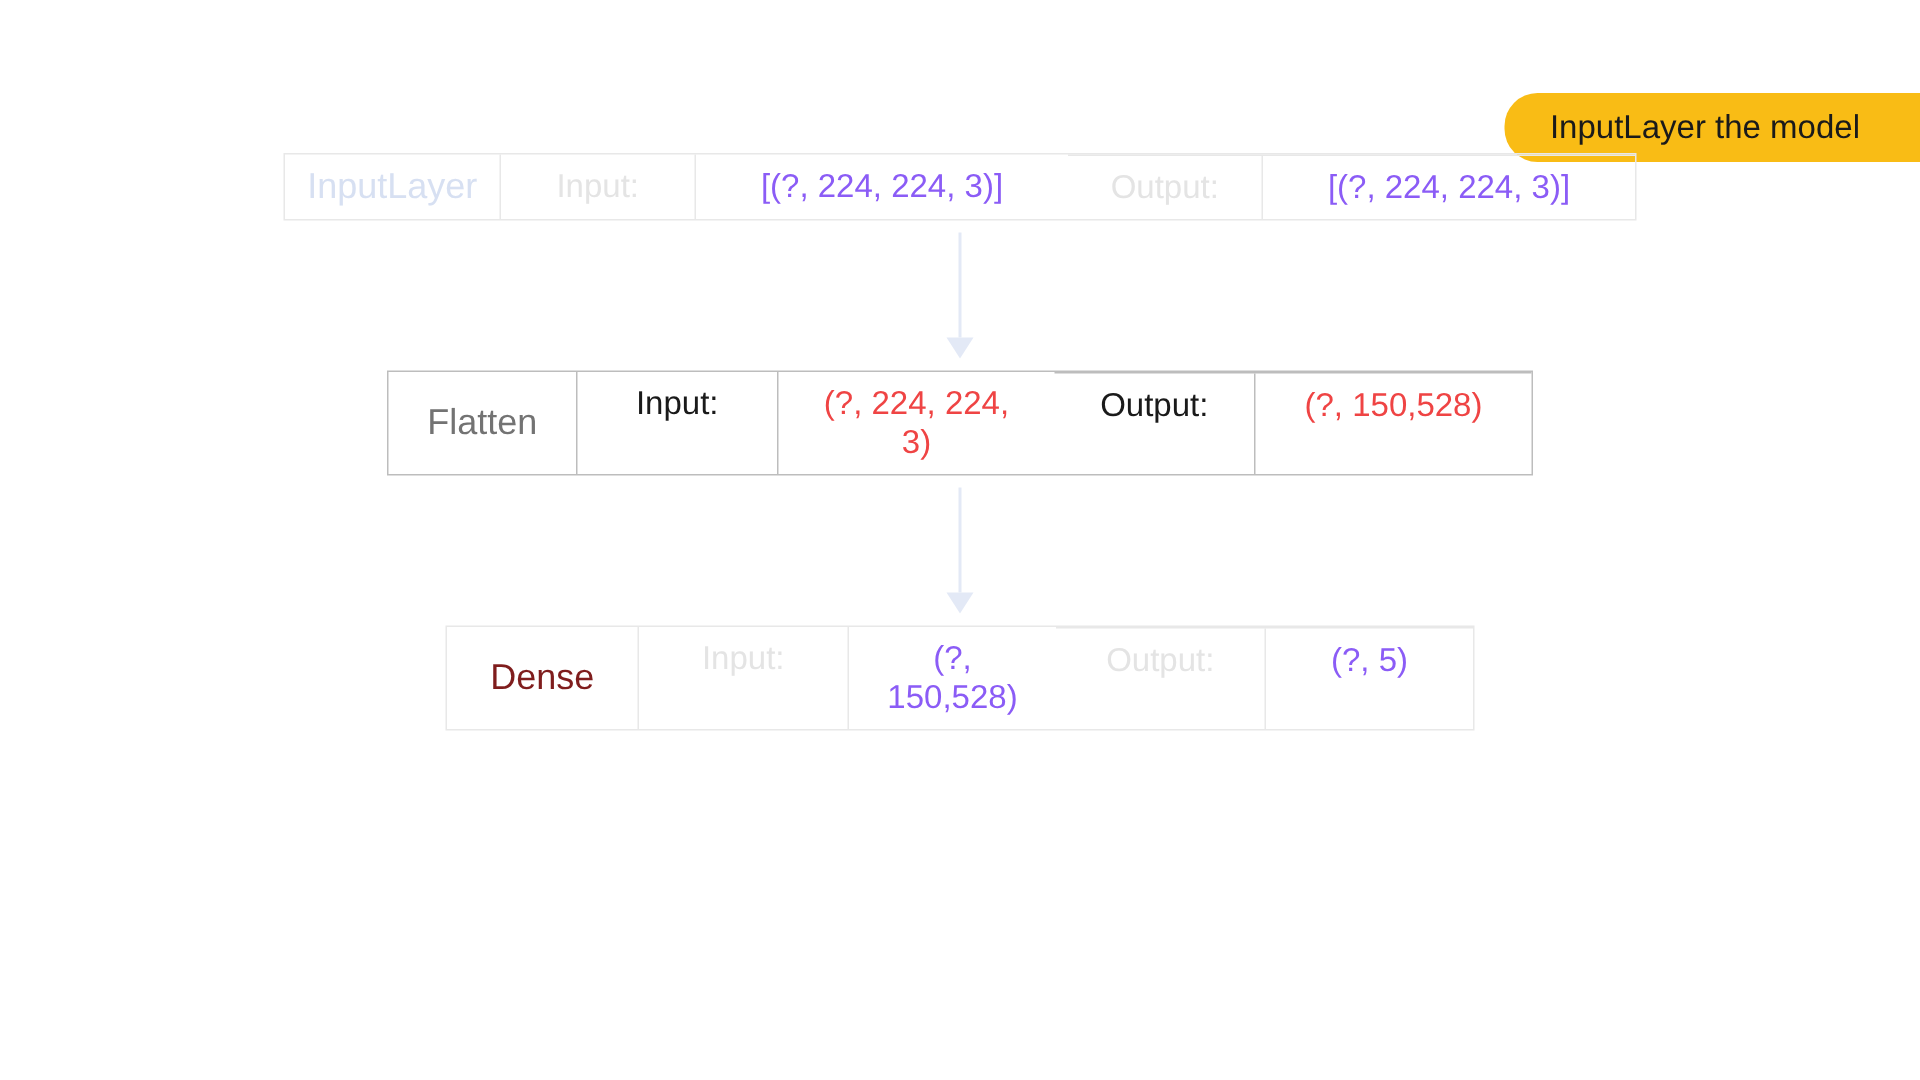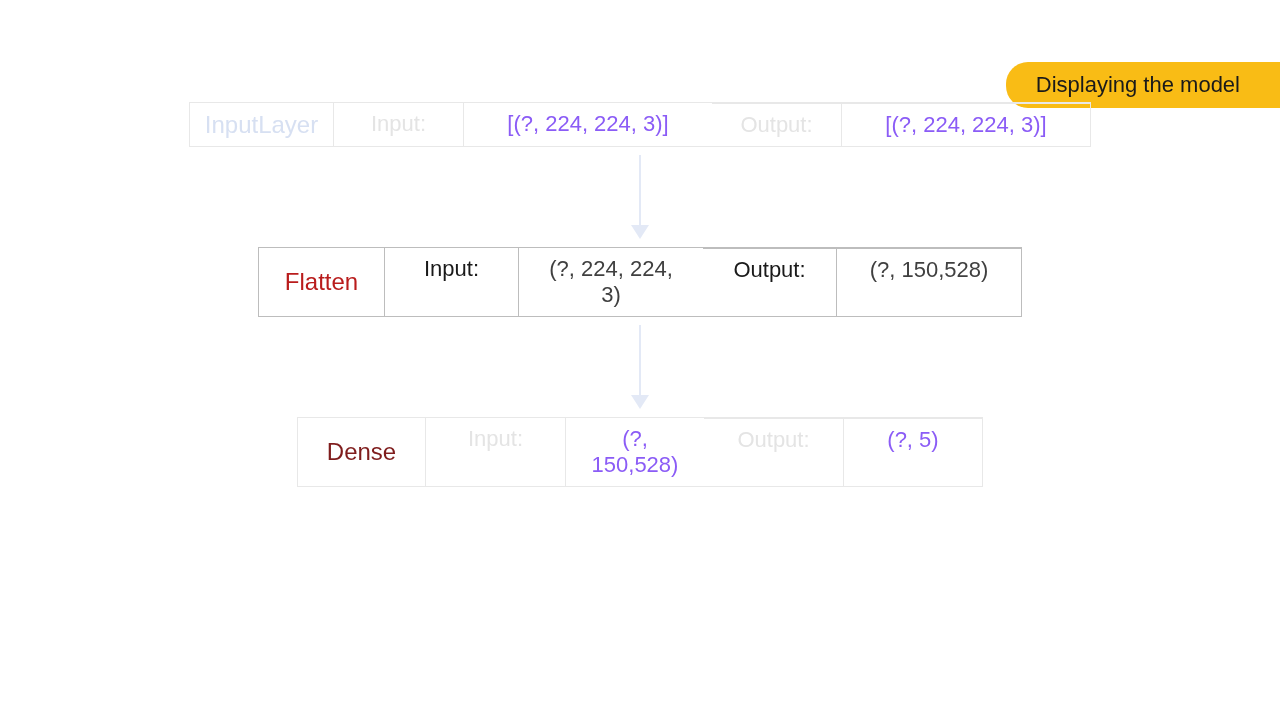--- a/index.html
+++ b/index.html
@@ -65,21 +65,21 @@
       font-size: 22px;
       padding: 8px 18px;
       text-align: center;
       border-right: 1px solid #bdbdbd;
       color: #1a1a1a;
     }
     .value-cell {
       font-size: 22px;
       padding: 8px 18px;
       text-align: center;
-      color: #404040;
+      color: #ef4444;
     }
     .faded .label-cell {
       border-right: 1px solid #e8e8e8;
       color: #e4e4e4;
     }
     .faded .value-cell {
       color: #8b5cf6;
     }
     .row-divider {
       border-top: 1px solid #bdbdbd;
@@ -109,33 +109,33 @@
       background: #e3e9f6;
     }
     .arrow.faded .arrow-head {
       border-top-color: #e3e9f6;
     }
     
     #b1 .layer-name { color: #d7e0f2; width: 144px; }
     #b1 .label-cell { width: 130px; }
     #b1 .value-cell { width: 248px; }
     
-    #b2 .layer-name { color: #b91c1c; width: 126px; }
+    #b2 .layer-name { color: #737373; width: 126px; }
     #b2 .label-cell { width: 134px; }
     #b2 .value-cell { width: 184px; }
     
     #b3 .layer-name { color: #7f1d1d; width: 128px; }
     #b3 .label-cell { width: 140px; }
     #b3 .value-cell { width: 138px; }
   </style>
 </head>
 <body>
 
 <div class="banner">
-  <span>Displaying the model</span>
+  <span>InputLayer the model</span>
 </div>
 
 <div class="diagram">
 
   <div id="b1" class="layer-block faded">
     <div class="layer-name">InputLayer</div>
     <div class="layer-rows">
       <div class="layer-row">
         <div class="label-cell">Input:</div>
         <div class="value-cell">[(?, 224, 224, 3)]</div>

